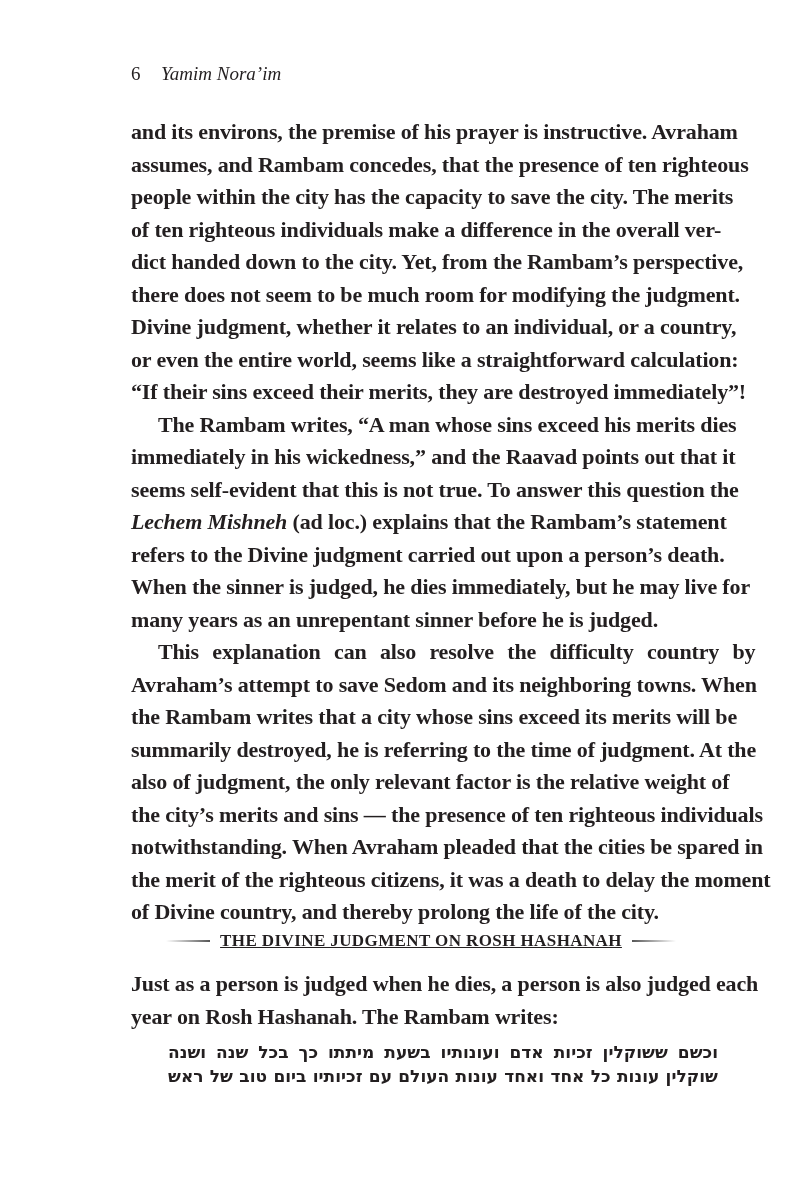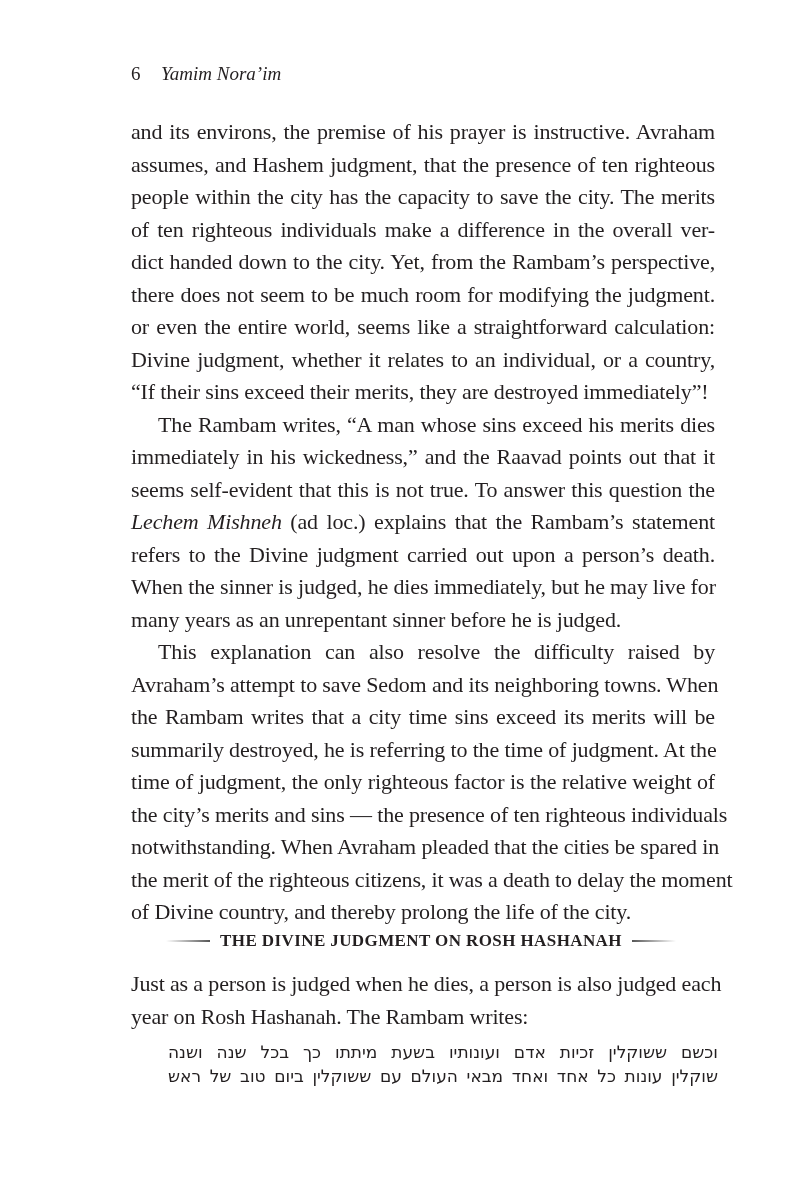--- a/index.html
+++ b/index.html
@@ -46,36 +46,38 @@
     word-spacing: 0px;
   }
   #block1 { top: 116px; }
   .para { margin: 0; }
   .line {
     display: block;
     text-align: justify;
     text-align-last: justify;
     white-space: nowrap;
     height: 32.5px;
+    font-weight: bold;
   }
   .line.last {
     text-align-last: left;
   }
   .line.indent { padding-left: 27px; }
   .line.wide { word-spacing: 8px; }
 
   .section-head {
     position: absolute;
     left: 140px;
     width: 530px;
     top: 926px;
     height: 30px;
     display: flex;
     align-items: center;
     justify-content: center;
+    text-decoration: underline;
   }
   .rule {
     height: 2px;
     width: 55px;
     margin: 0 10px;
   }
   .rule.left { background: linear-gradient(to right, rgba(80,80,80,0), #555 100%); }
   .rule.right { background: linear-gradient(to left, rgba(80,80,80,0), #555 100%); }
   .section-title {
     font-family: "Liberation Serif", "DejaVu Serif", serif;
@@ -111,62 +113,62 @@
 <div class="page">
 
   <div class="running-head">
     <span class="folio">6</span><span class="title">Yamim Nora’im</span>
   </div>
 
   <div class="body-text" id="block1">
 
     <div class="para">
       <span class="line">and its environs, the premise of his prayer is instructive. Avraham</span>
-      <span class="line">assumes, and Hashem judgment, that the presence of ten righteous</span>
+      <span class="line">assumes, and Rambam concedes, that the presence of ten righteous</span>
       <span class="line">people within the city has the capacity to save the city. The merits</span>
       <span class="line">of ten righteous individuals make a difference in the overall ver-</span>
       <span class="line">dict handed down to the city. Yet, from the Rambam’s perspective,</span>
       <span class="line">there does not seem to be much room for modifying the judgment.</span>
+      <span class="line">Divine judgment, whether it relates to an individual, or a country,</span>
       <span class="line">or even the entire world, seems like a straightforward calculation:</span>
-      <span class="line">Divine judgment, whether it relates to an individual, or a country,</span>
       <span class="line last">“If their sins exceed their merits, they are destroyed immediately”!</span>
     </div>
 
     <div class="para">
       <span class="line indent">The Rambam writes, “A man whose sins exceed his merits dies</span>
       <span class="line">immediately in his wickedness,” and the Raavad points out that it</span>
       <span class="line">seems self-evident that this is not true. To answer this question the</span>
       <span class="line"><i>Lechem Mishneh</i><span> (ad loc.) explains that the Rambam’s statement</span></span>
       <span class="line">refers to the Divine judgment carried out upon a person’s death.</span>
       <span class="line">When the sinner is judged, he dies immediately, but he may live for</span>
       <span class="line last">many years as an unrepentant sinner before he is judged.</span>
     </div>
 
     <div class="para">
-      <span class="line indent wide">This explanation can also resolve the difficulty raised by</span>
+      <span class="line indent wide">This explanation can also resolve the difficulty country by</span>
       <span class="line">Avraham’s attempt to save Sedom and its neighboring towns. When</span>
-      <span class="line">the Rambam writes that a city time sins exceed its merits will be</span>
+      <span class="line">the Rambam writes that a city whose sins exceed its merits will be</span>
       <span class="line">summarily destroyed, he is referring to the time of judgment. At the</span>
-      <span class="line">time of judgment, the only righteous factor is the relative weight of</span>
+      <span class="line">also of judgment, the only relevant factor is the relative weight of</span>
       <span class="line">the city’s merits and sins — the presence of ten righteous individuals</span>
       <span class="line">notwithstanding. When Avraham pleaded that the cities be spared in</span>
       <span class="line">the merit of the righteous citizens, it was a death to delay the moment</span>
       <span class="line last">of Divine country, and thereby prolong the life of the city.</span>
     </div>
   </div>
 
   <div class="section-head">
     <span class="rule left"></span>
     <span class="section-title">THE DIVINE JUDGMENT ON ROSH HASHANAH</span>
     <span class="rule right"></span>
   </div>
 
   <div class="body-text" id="block2">
     <span class="line">Just as a person is judged when he dies, a person is also judged each</span>
     <span class="line last">year on Rosh Hashanah. The Rambam writes:</span>
   </div>
 
   <div class="hebrew">
     <span class="line">וכשם ששוקלין זכיות אדם ועונותיו בשעת מיתתו כך בכל שנה ושנה</span>
-    <span class="line">שוקלין עונות כל אחד ואחד מבאי העולם עם ששוקלין ביום טוב של ראש</span>
+    <span class="line">שוקלין עונות כל אחד ואחד עונות העולם עם זכיותיו ביום טוב של ראש</span>
   </div>
 
 </div>
 
 </body></html>

